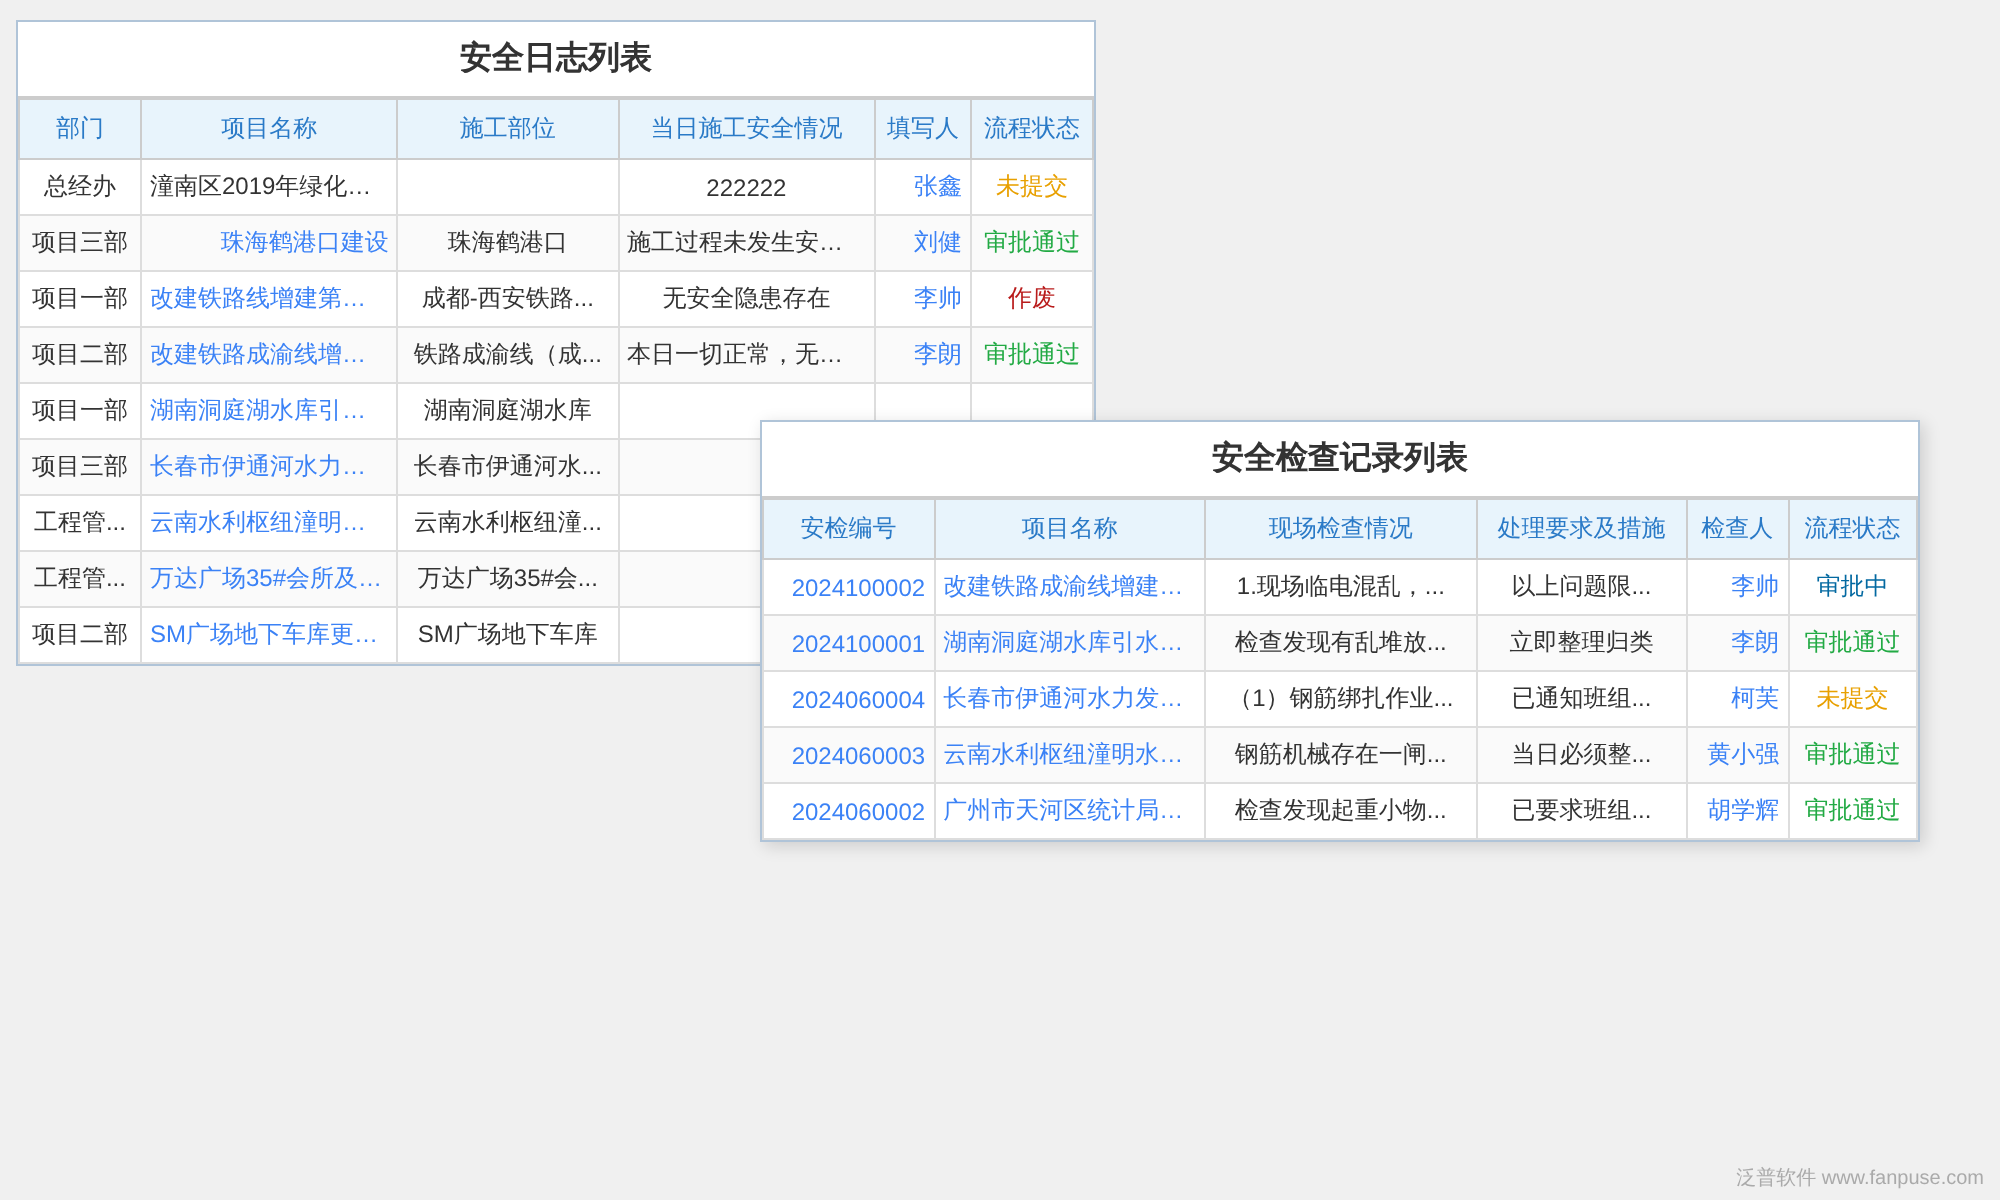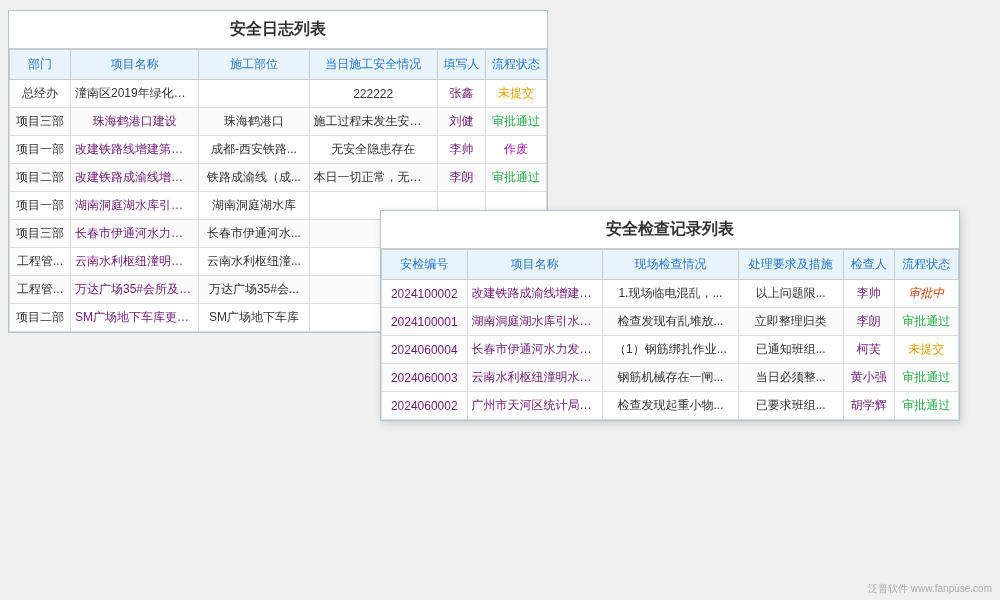--- a/index.html
+++ b/index.html
@@ -72,39 +72,39 @@
       overflow: hidden;
       text-overflow: ellipsis;
       max-width: 120px;
     }
 
     tr:nth-child(even) td {
       background: #fafafa;
     }
 
     .link-blue {
-      color: #701a75;
+      color: #3b82f6;
       cursor: pointer;
+      text-align: right;
     }
 
     .status-pending {
       color: #e8a000;
     }
 
     .status-approved {
       color: #22aa44;
     }
 
     .status-voided {
-      color: #a21caf;
+      color: #b91c1c;
     }
 
     .status-reviewing {
-      color: #c2410c;
-      font-style: italic;
+      color: #0369a1;
     }
 
     .watermark {
       position: absolute;
       bottom: 4px;
       right: 8px;
       font-size: 10px;
       color: #aaa;
       z-index: 20;
     }

